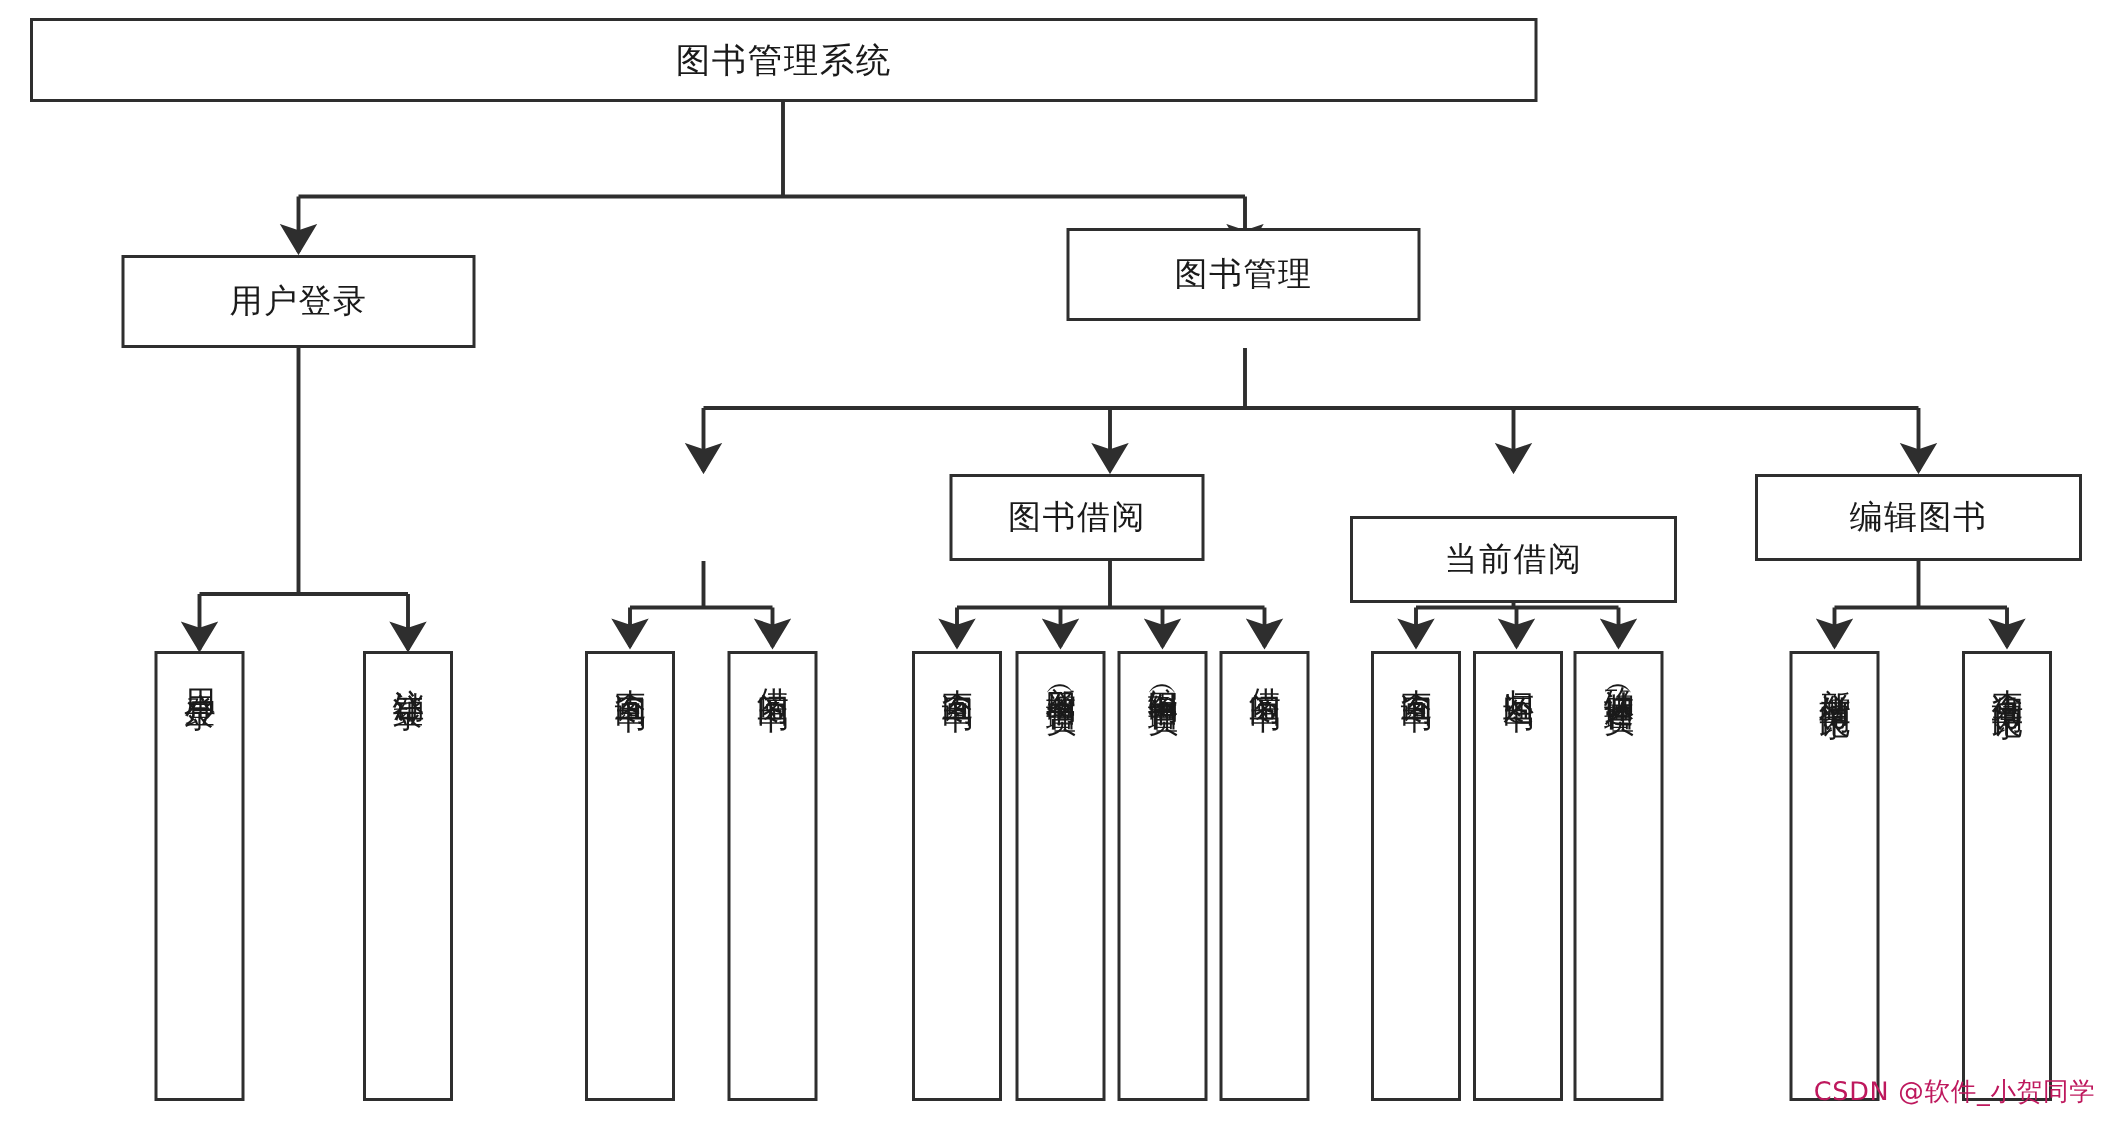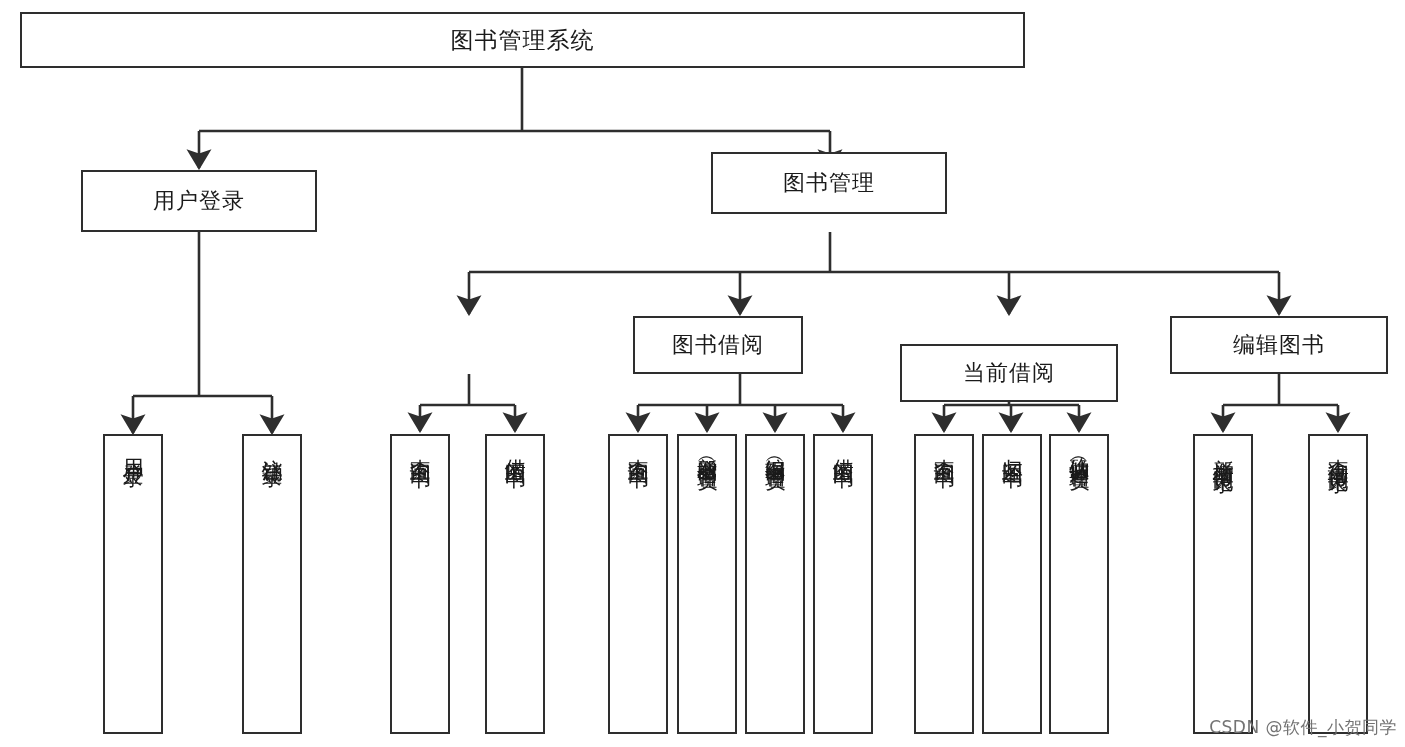--- a/index.html
+++ b/index.html
@@ -56,21 +56,21 @@
   }
   .vtext.tall {
     font-size: 20px;
     letter-spacing: 2px;
   }
   .watermark {
     position: absolute;
     right: 8px;
     bottom: 8px;
     font-size: 17px;
-    color: #737373;
+    color: #be185d;
     letter-spacing: 0.5px;
     white-space: nowrap;
   }
 </style>
 </head>
 <body>
 
 <div id="canvas">
 
   <svg id="wires" viewBox="0 0 1405 747" width="1405" height="747">

